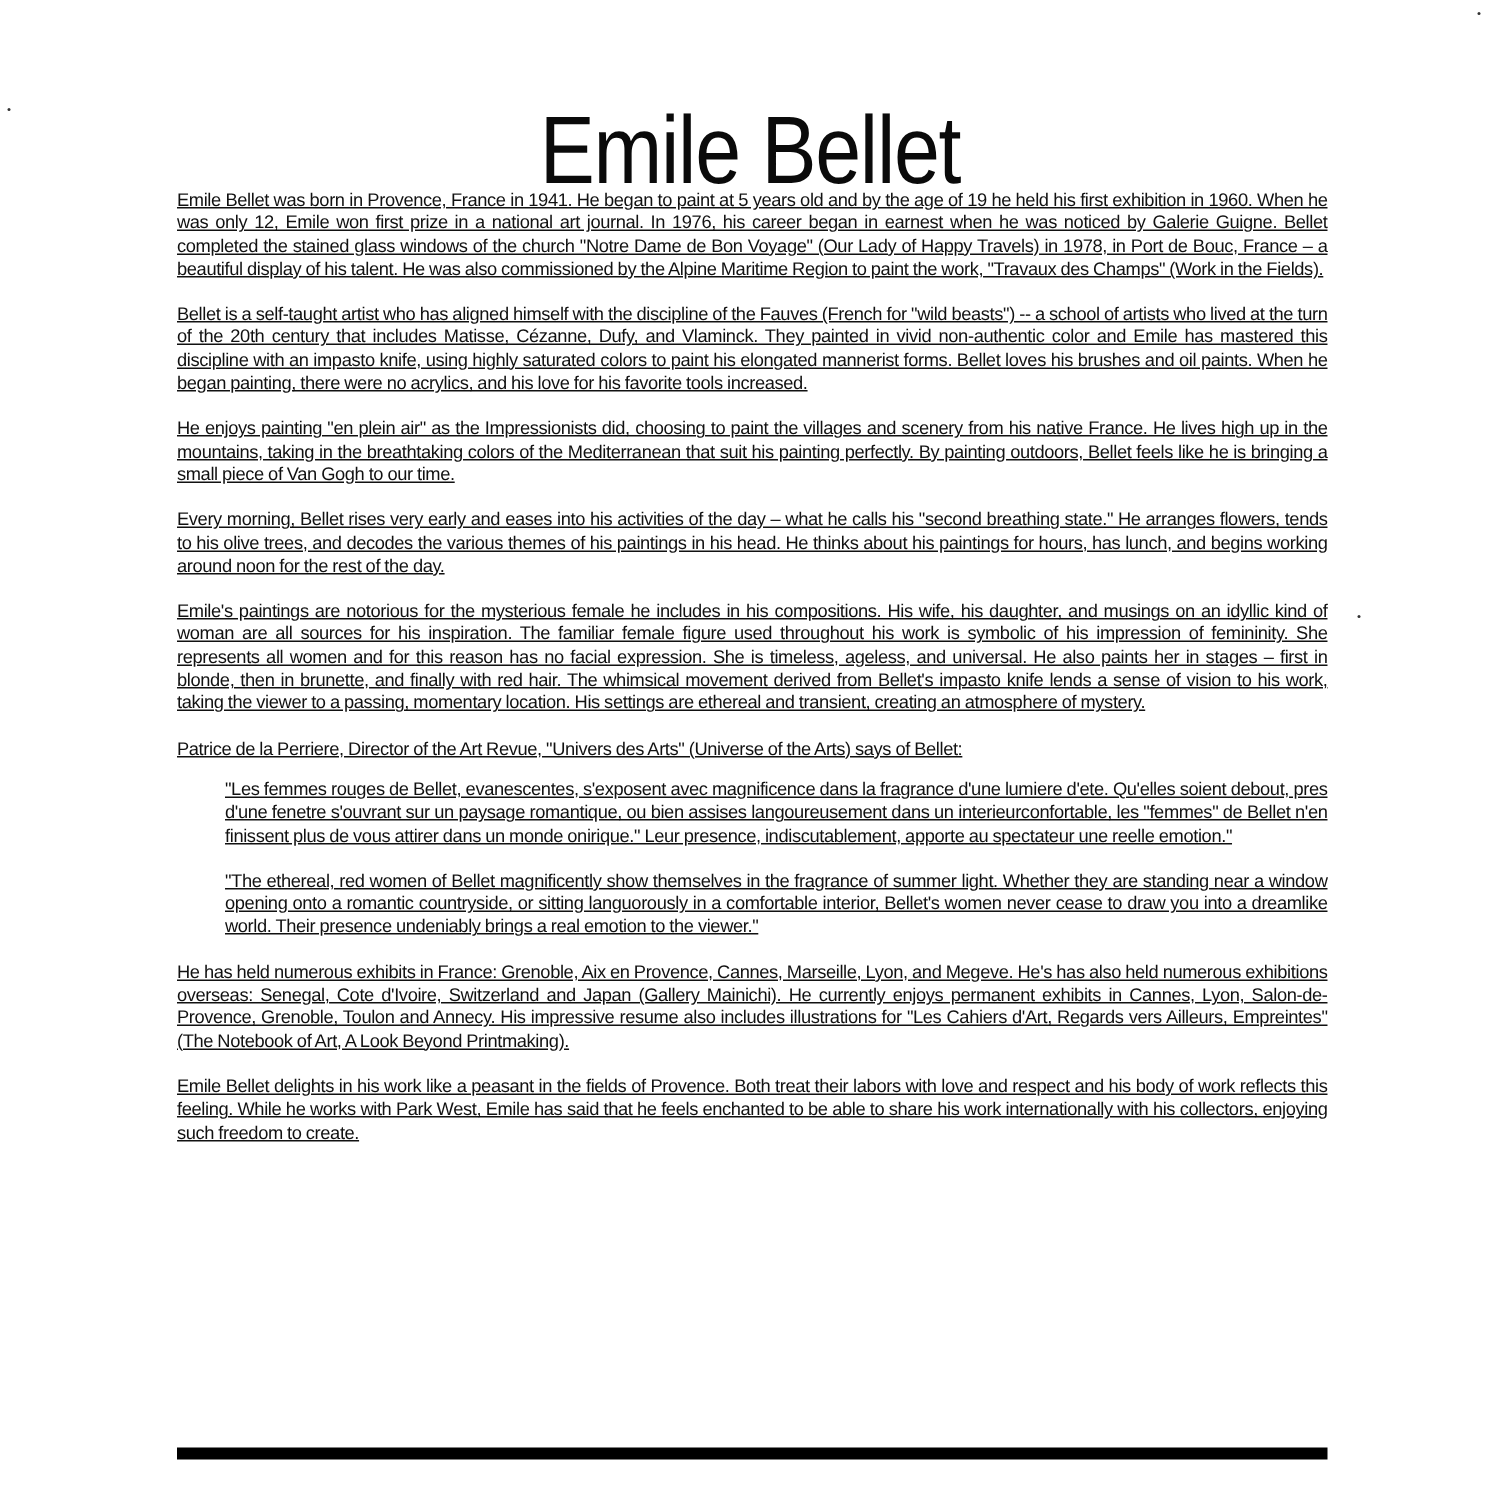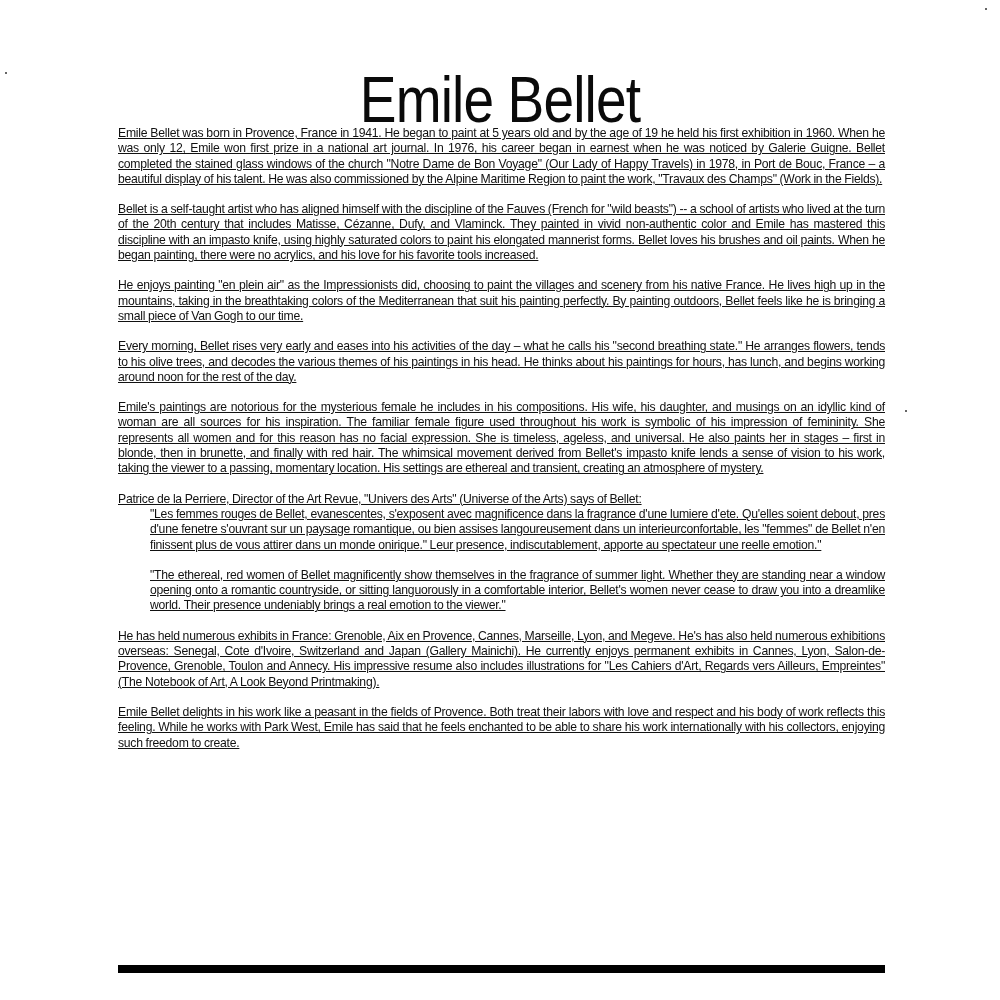--- a/index.html
+++ b/index.html
@@ -43,21 +43,21 @@
     .para {
       font-size: 12.2px;
       line-height: 15.3px;
       margin: 0 0 15px 0;
       letter-spacing: -0.25px;
       word-spacing: -0.3px;
       text-align: justify;
       text-decoration: underline;
     }
     .para.intro-quote {
-      margin-bottom: 0;
+      margin-bottom: 12px;
     }
     .quote {
       margin: 0 0 15px 32px;
       width: 735px;
     }
     .para.last { margin-bottom: 16px; }
     .bottom-rule {
       position: absolute;
       left: 118px;
       top: 965px;

